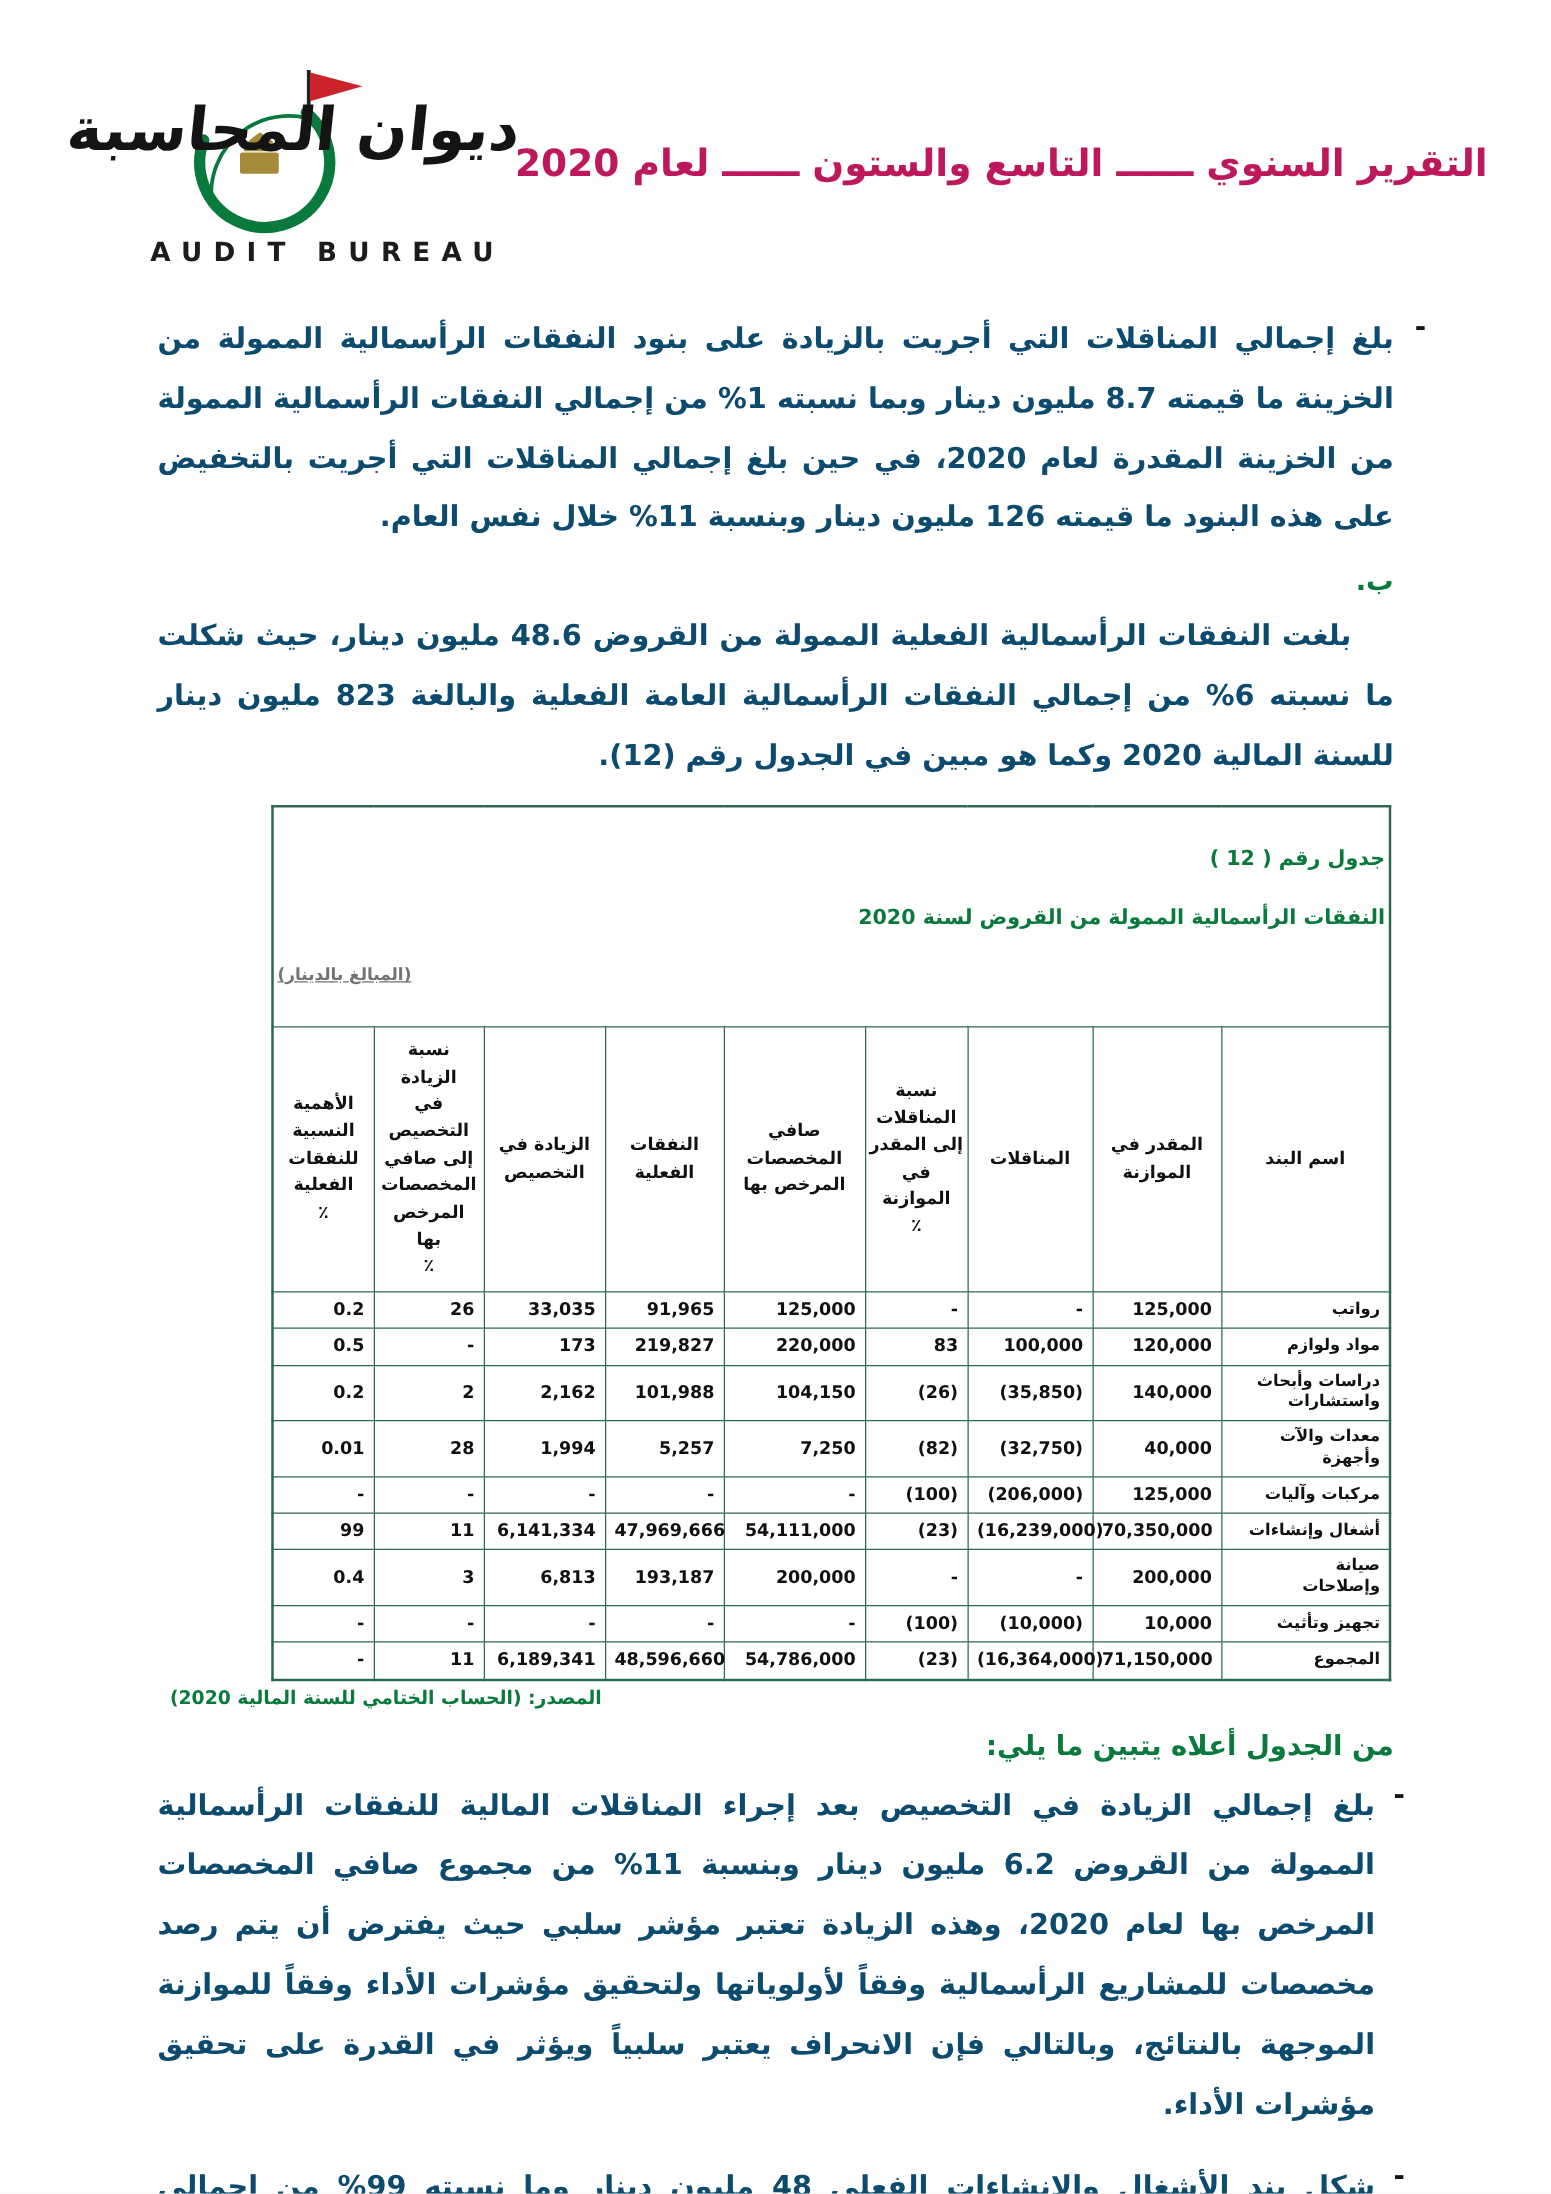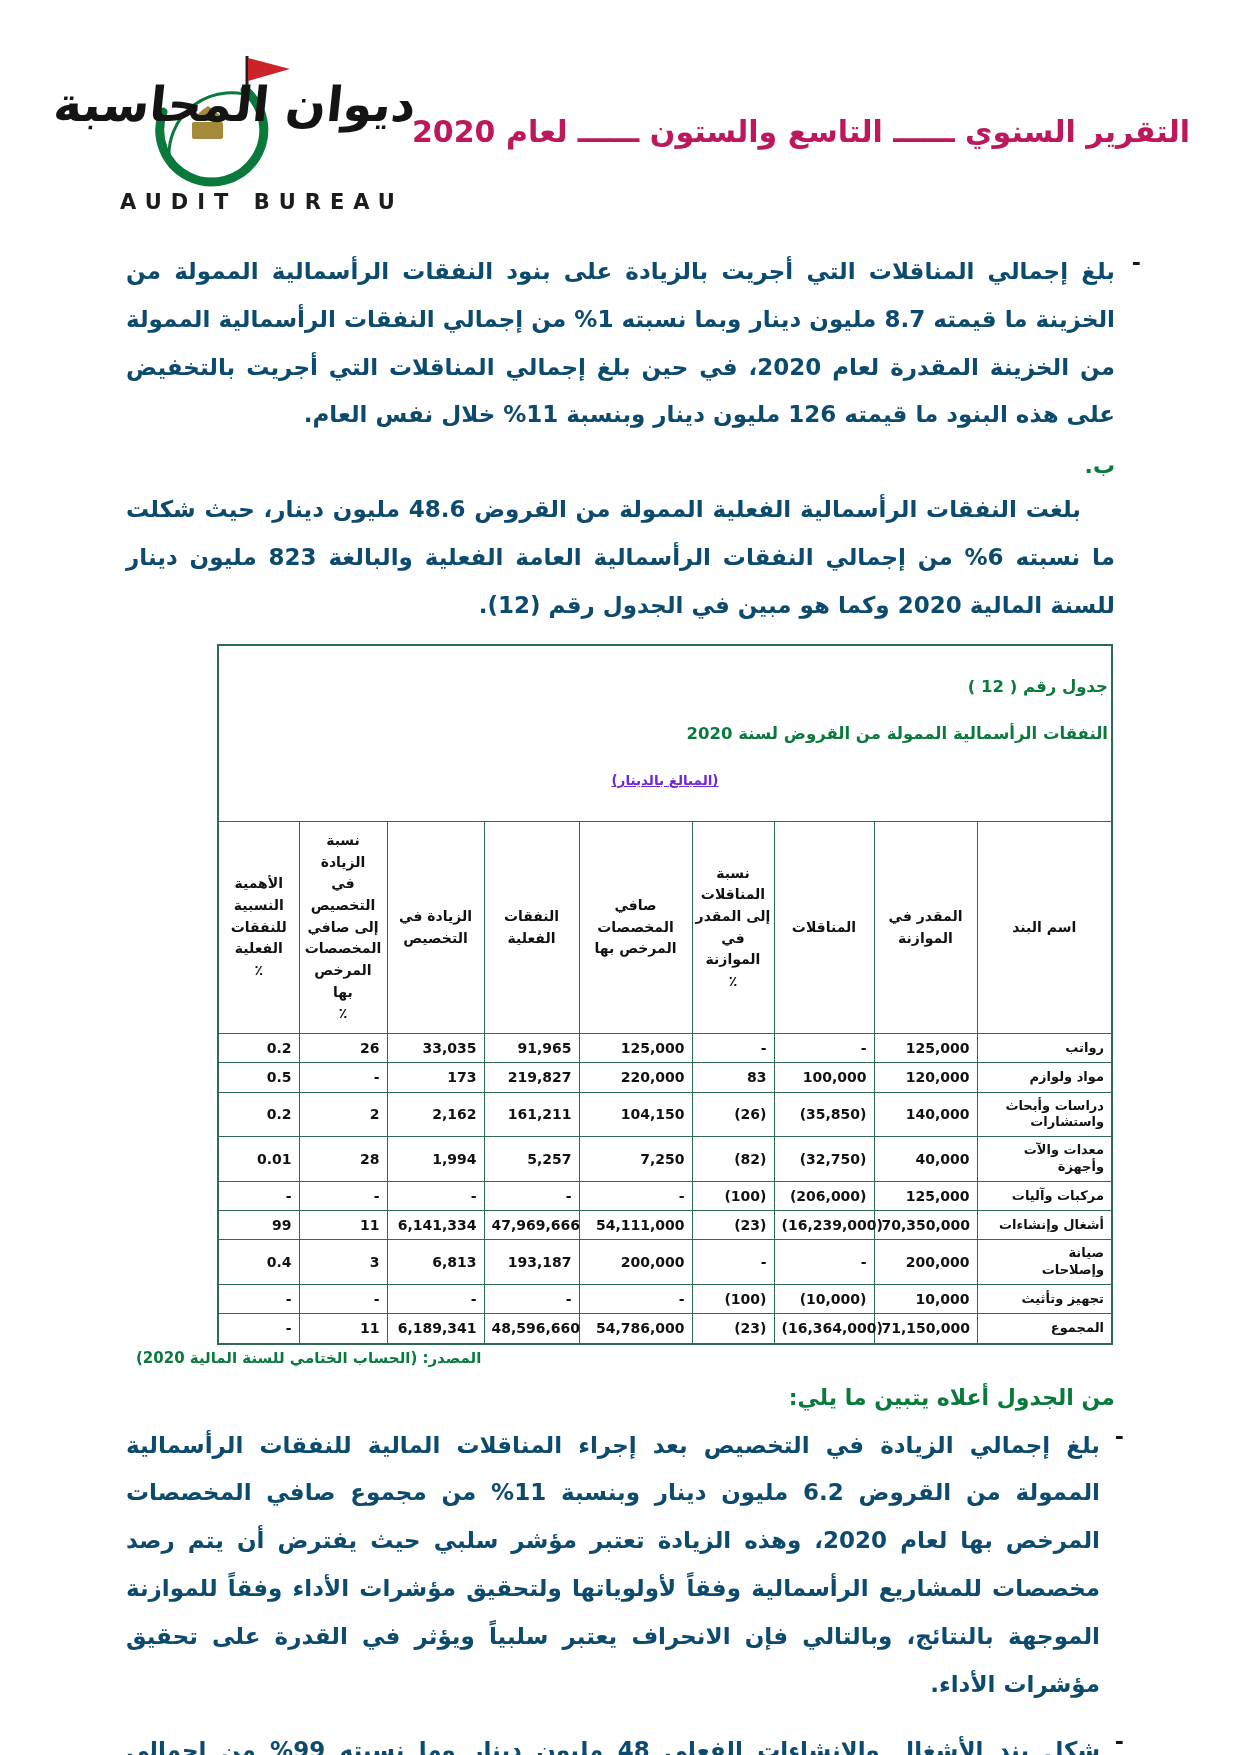--- a/index.html
+++ b/index.html
@@ -50,21 +50,21 @@
 
   
   .data-table {
     border-collapse:collapse; table-layout:fixed; width:894px;
     margin:14px 2px 4px 0; border:2.5px solid #2d6a4f;
     background:#fff;
   }
   .data-table th, .data-table td { border:1.6px solid #2d6a4f; }
   .title-cell { padding:7px 12px 2px; }
   .tbl-title1, .tbl-title2 { text-align:right; color:#0a7a3c; font-weight:bold; font-size:16.5px; line-height:1.5; }
-  .currency-note { text-align:center; color:#6d28d9; font-weight:bold; font-size:13.5px; text-decoration:underline; margin-top:2px; }
+  .currency-note { text-align:left; color:#737373; font-weight:bold; font-size:13.5px; text-decoration:underline; margin-top:2px; }
   .data-table th {
     font-size:14px; font-weight:bold; color:#111; text-align:center;
     vertical-align:middle; white-space:pre-line; padding:8px 3px;
     height:130px; line-height:1.55;
   }
   .data-table td { font-weight:bold; color:#111; padding:5px 7px; line-height:1.3; vertical-align:middle; }
   .item-cell { font-size:13px; text-align:right; white-space:pre-line; }
   .num-cell  { font-size:14px; direction:ltr; text-align:right; white-space:nowrap; }
   .c0{width:135px}.c1{width:103px}.c2{width:100px}.c3{width:82px}.c4{width:113px}
   .c5{width:95px}.c6{width:97px}.c7{width:88px}.c8{width:81px}
@@ -188,21 +188,21 @@
             <td class="num-cell">-</td>
             <td class="num-cell">0.5</td>
           </tr>
           <tr>
             <td class="item-cell">دراسات وأبحاث
 واستشارات</td>
             <td class="num-cell">140,000</td>
             <td class="num-cell">(35,850)</td>
             <td class="num-cell">(26)</td>
             <td class="num-cell">104,150</td>
-            <td class="num-cell">161,211</td>
+            <td class="num-cell">101,988</td>
             <td class="num-cell">2,162</td>
             <td class="num-cell">2</td>
             <td class="num-cell">0.2</td>
           </tr>
           <tr>
             <td class="item-cell">معدات والآت
 وأجهزة</td>
             <td class="num-cell">40,000</td>
             <td class="num-cell">(32,750)</td>
             <td class="num-cell">(82)</td>

